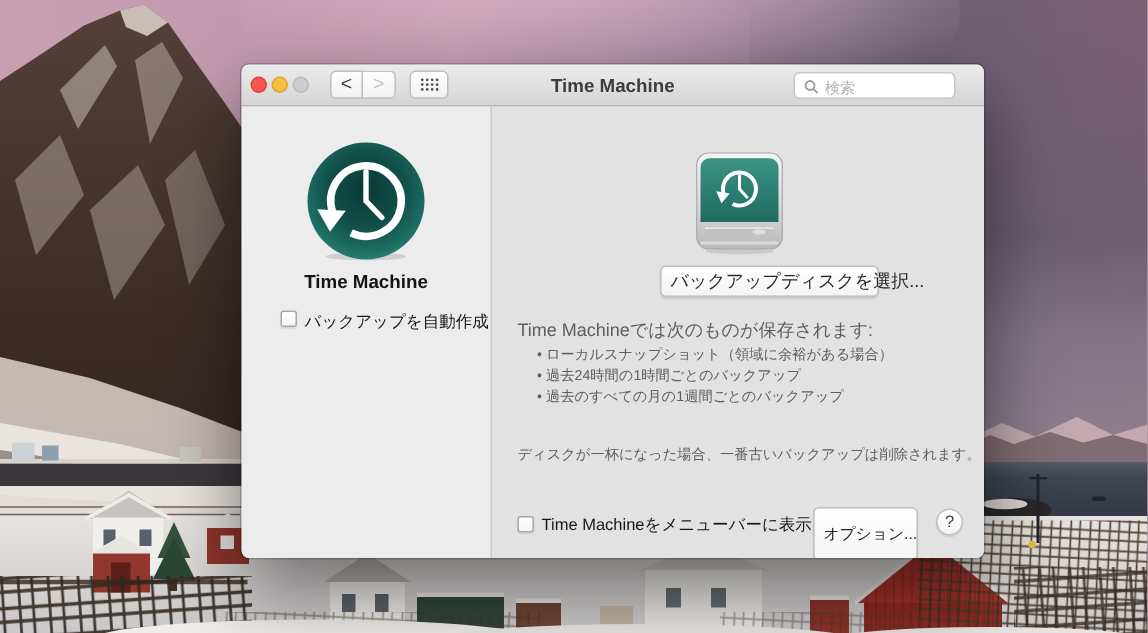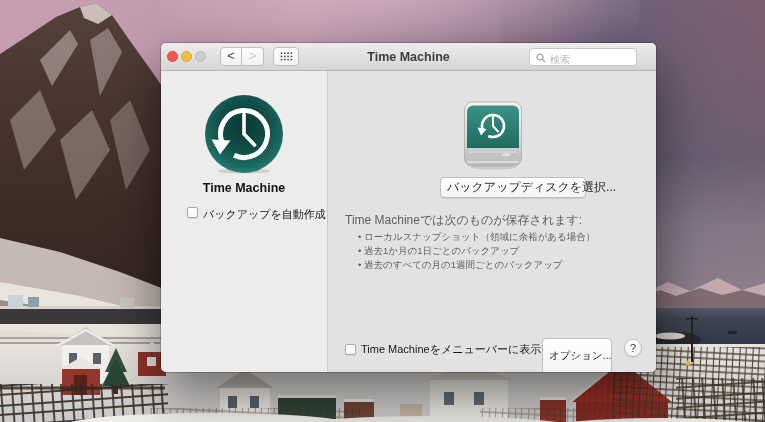--- a/index.html
+++ b/index.html
@@ -326,24 +326,25 @@
         <ellipse cx="43" cy="53.7" rx="4.5" ry="1.7" fill="#dedede"></ellipse>
         <rect x="4" y="60" width="52" height="2" rx="1" fill="#fff" opacity="0.45"></rect>
       </svg>
 
       <button class="mac-btn select-btn">バックアップディスクを選択...</button>
 
       <div class="intro">Time Machineでは次のものが保存されます:</div>
 
       <div class="bullets">
         <div class="bullet">ローカルスナップショット（領域に余裕がある場合）</div>
-        <div class="bullet">過去1か月の1日ごとのバックアップ</div>
+        <div class="bullet">過去24時間の1時間ごとのバックアップ</div>
         <div class="bullet">過去のすべての月の1週間ごとのバックアップ</div>
       </div>
 
+      <div class="note">ディスクが一杯になった場合、一番古いバックアップは削除されます。</div>
 
       <div class="menurow">
         <span class="cbx"></span>
         <span class="cbx-label">Time Machineをメニューバーに表示</span>
       </div>
 
       <button class="mac-btn options-btn">オプション...</button>
 
       <button class="help-btn">?</button>
     </div>

